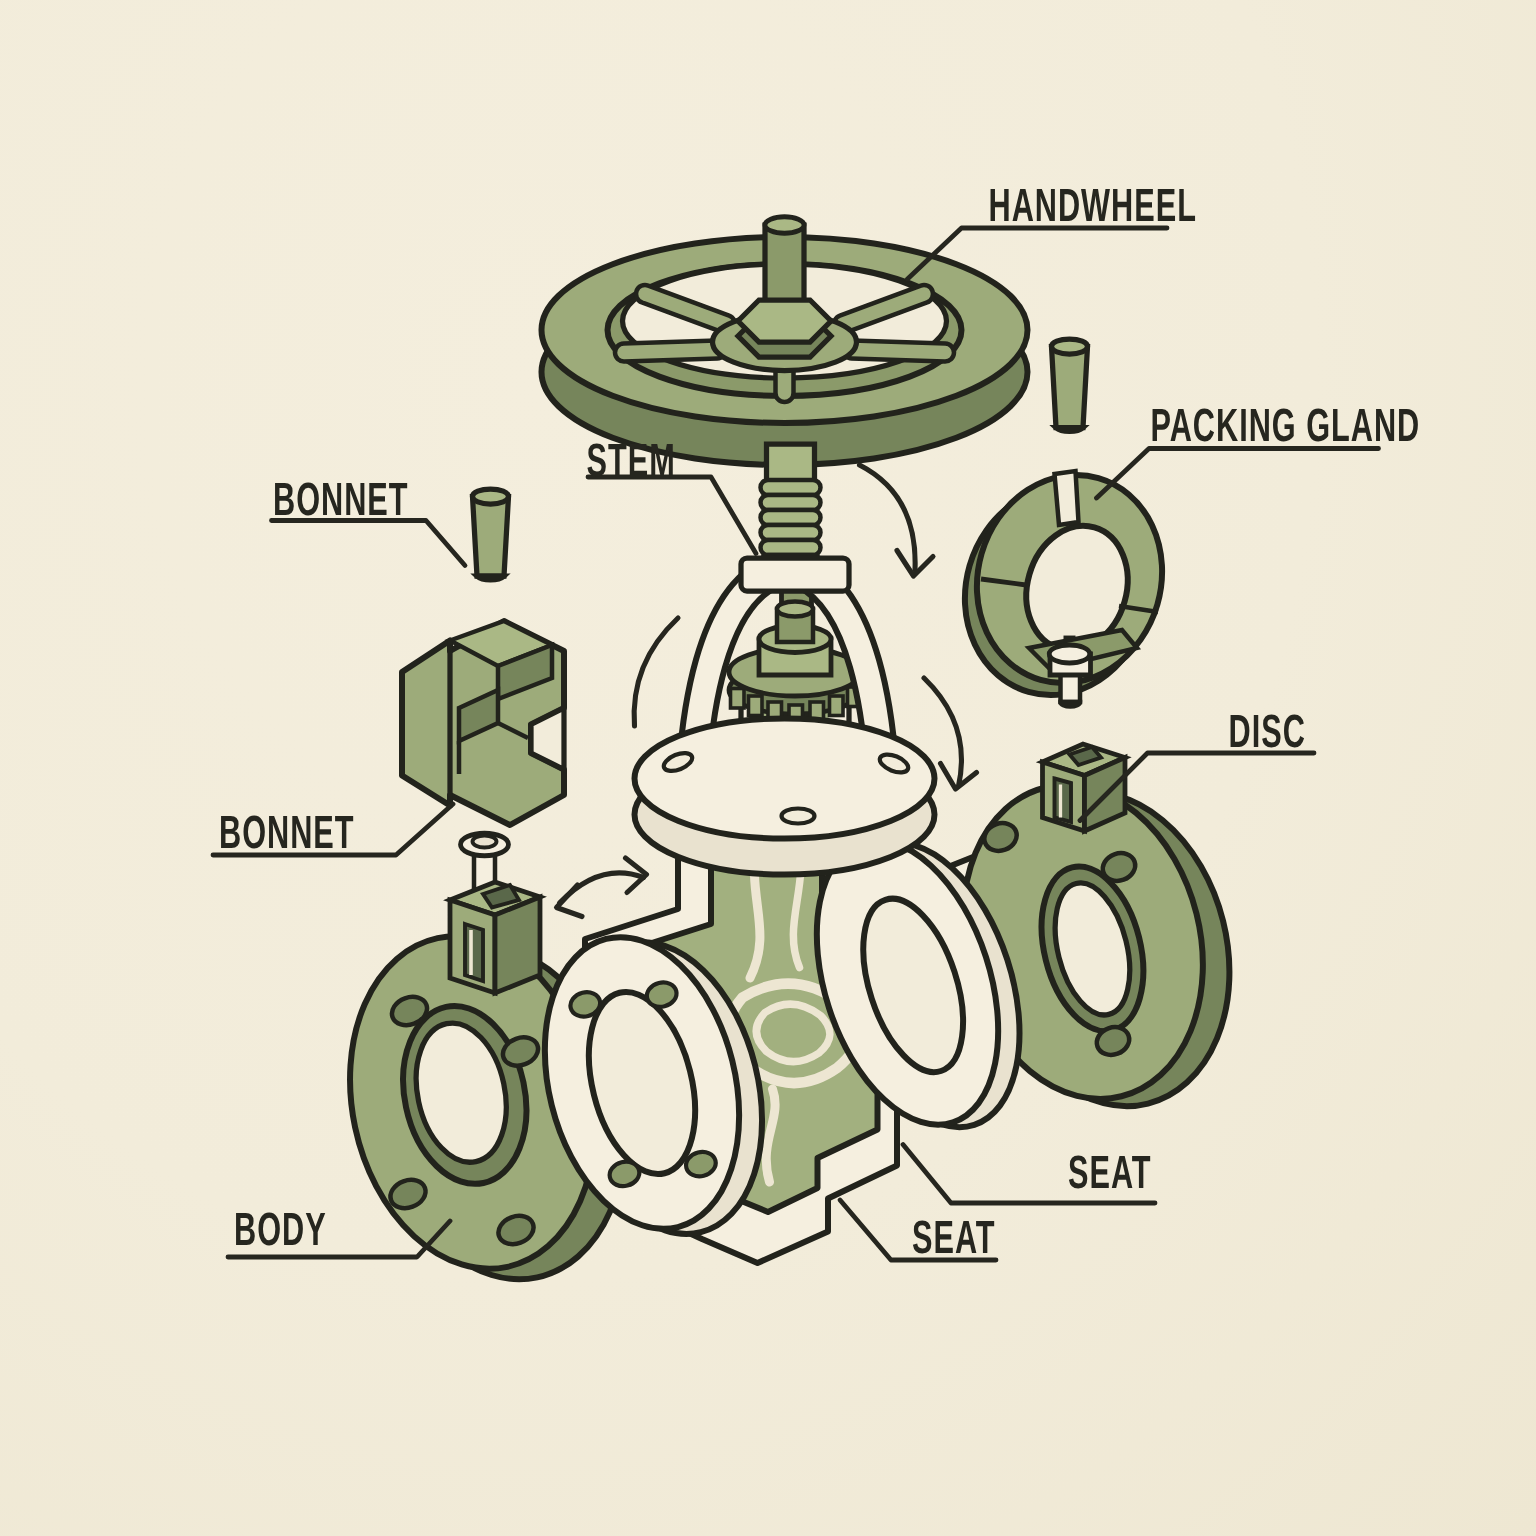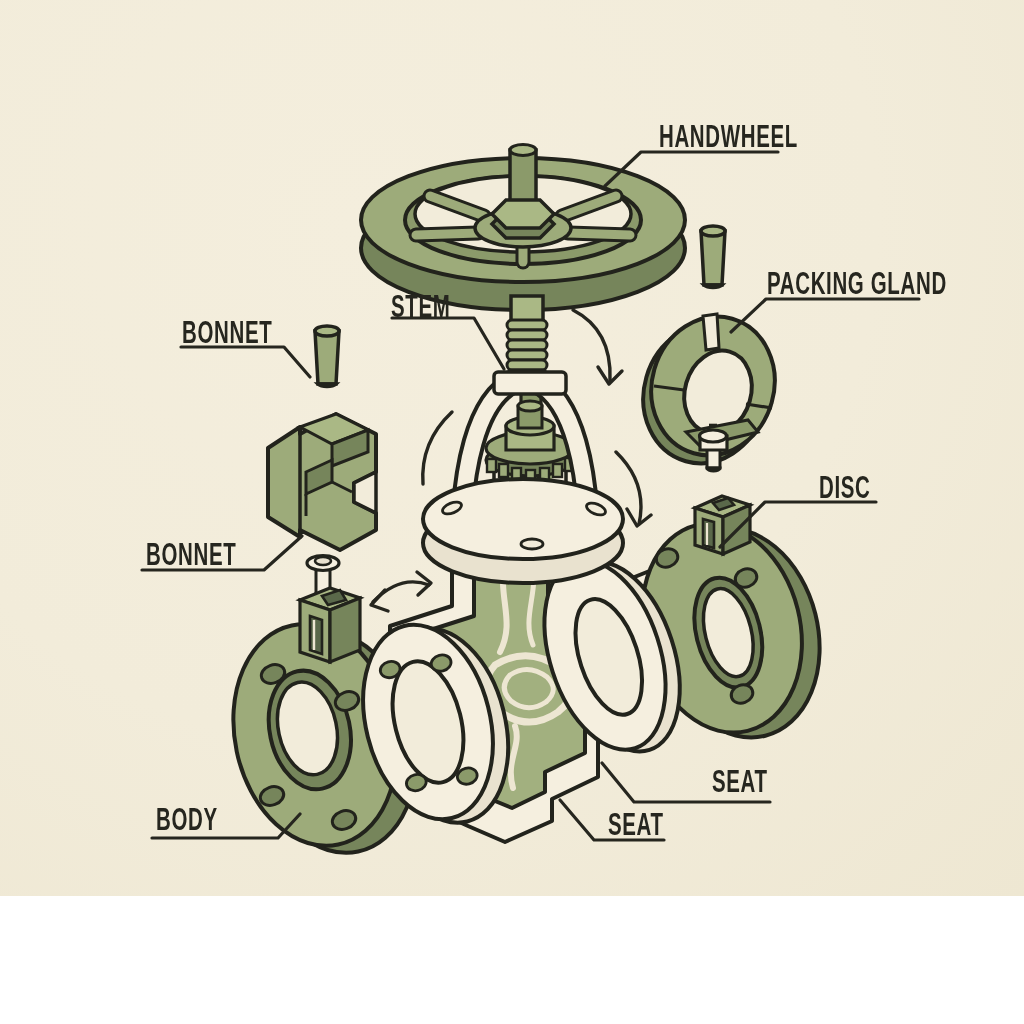--- a/index.html
+++ b/index.html
@@ -1,18 +1,18 @@
 <!DOCTYPE html>
 <html><head>
 <meta charset="utf-8">
 <style>
   html,body{margin:0;padding:0;}
   body{font-family:"Liberation Sans",sans-serif;}
   .stage{
-    position:relative;width:1024px;height:896px;overflow:hidden;
+    position:relative;width:1024px;height:1024px;overflow:hidden;
     background:radial-gradient(ellipse at 35% 25%, #f4eedd 0%, #f2ecda 55%, #eee7d2 100%);
   }
   .stage svg{position:absolute;left:0;top:0;}
   .part-label{
     position:absolute;
     color:#26261f;
     font-weight:700;
     font-size:31px;
     letter-spacing:1px;
     white-space:nowrap;

